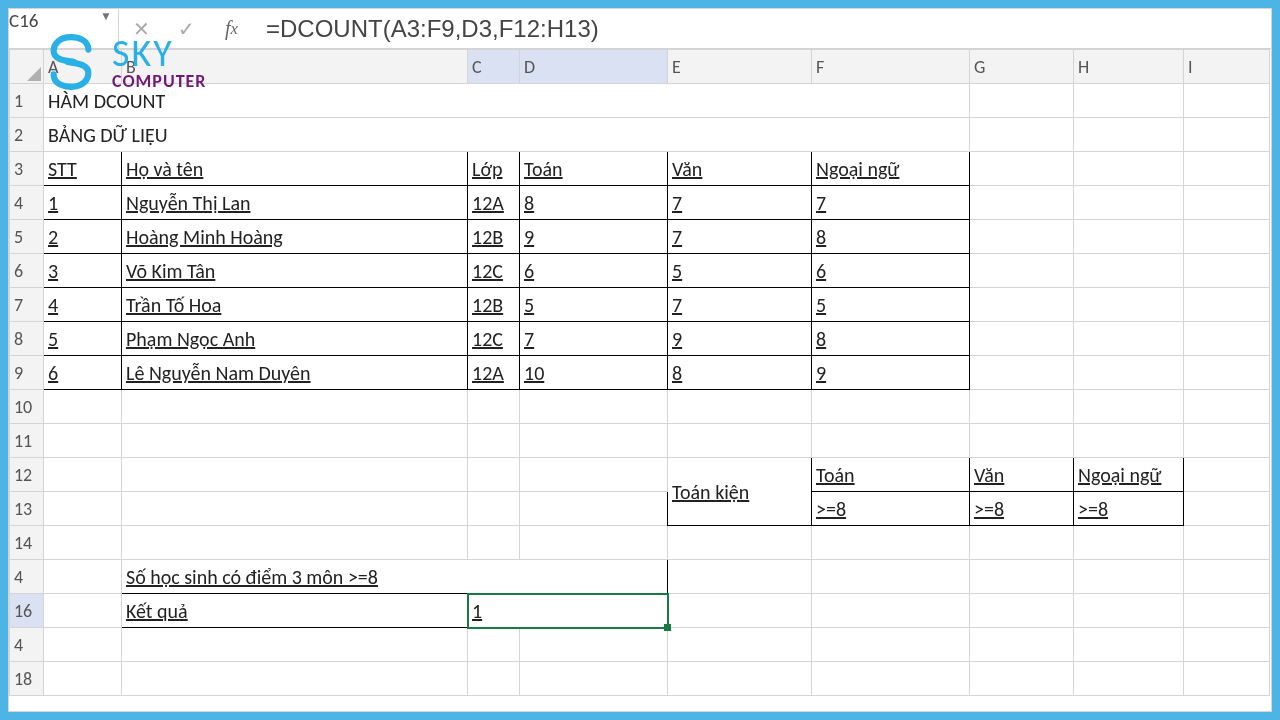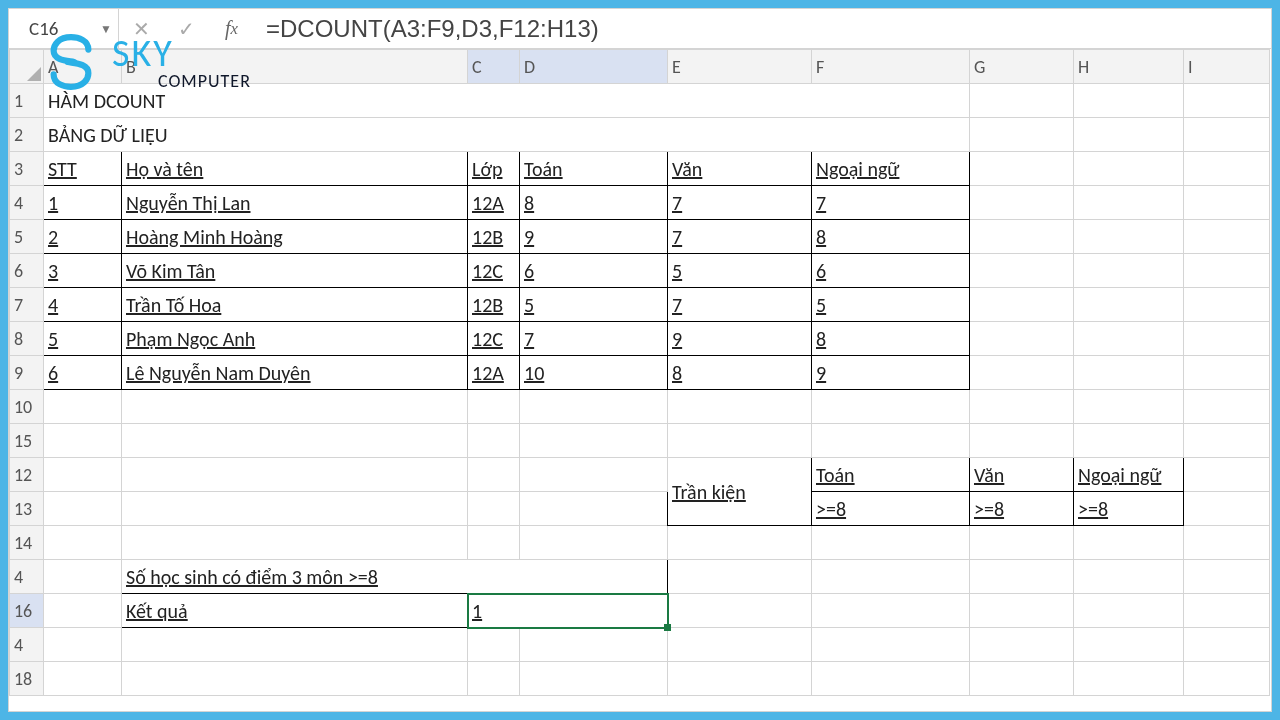--- a/index.html
+++ b/index.html
@@ -26,22 +26,22 @@
     align-items: center;
     height: 40px;
     border-bottom: 1px solid #d4d4d4;
     font-size: 19px;
     color: #444;
   }
   .name-box {
     width: 110px;
     height: 100%;
     display: flex;
-    align-items: center;
-    padding-left: 20px;
+    align-items: flex-start;
+    padding-left: 0;
     border-right: 1px solid #d4d4d4;
     position: relative;
     gap: 8px;
   }
   .name-box .drop {
     margin-left: auto;
     margin-right: 6px;
     font-size: 12px;
     color: #777;
   }
@@ -180,24 +180,23 @@
   .logo svg { width: 62px; height: 62px; }
   .logo-text { display: flex; flex-direction: column; line-height: 1; }
   .logo-text .t1 {
     font-size: 38px;
     font-weight: 400;
     color: #29b0e6;
     letter-spacing: 2px;
   }
   .logo-text .t2 {
     font-size: 18px;
-    font-weight: 400;
-    color: #0f172a;
+    font-weight: 700;
+    color: #701a75;
     letter-spacing: 1px;
-    margin-left: 46px;
   }
 </style>
 </head>
 <body>
 
 <div class="app">
 
   <div class="formula-row">
     <div class="name-box">
       <span>C16</span>
@@ -347,39 +346,39 @@
             <td></td>
             <td></td>
             <td></td>
             <td></td>
             <td></td>
             <td></td>
             <td></td>
             <td></td>
       </tr>
       <tr>
-        <td class="rowhdr">15</td>
+        <td class="rowhdr">11</td>
         <td></td>
             <td></td>
             <td></td>
             <td></td>
             <td></td>
             <td></td>
             <td></td>
             <td></td>
             <td></td>
       </tr>
 
       <tr>
         <td class="rowhdr">12</td>
         <td></td>
             <td></td>
             <td></td>
             <td></td>
-        <td rowspan="2" class="bAll ctr" style="vertical-align:middle">Trần kiện</td>
+        <td rowspan="2" class="bAll ctr" style="vertical-align:middle">Toán kiện</td>
         <td class="bAll">Toán</td>
         <td class="bAll">Văn</td>
         <td class="bAll">Ngoại ngữ</td>
         <td></td>
       </tr>
 
       <tr>
         <td class="rowhdr">13</td>
         <td></td>
             <td></td>

